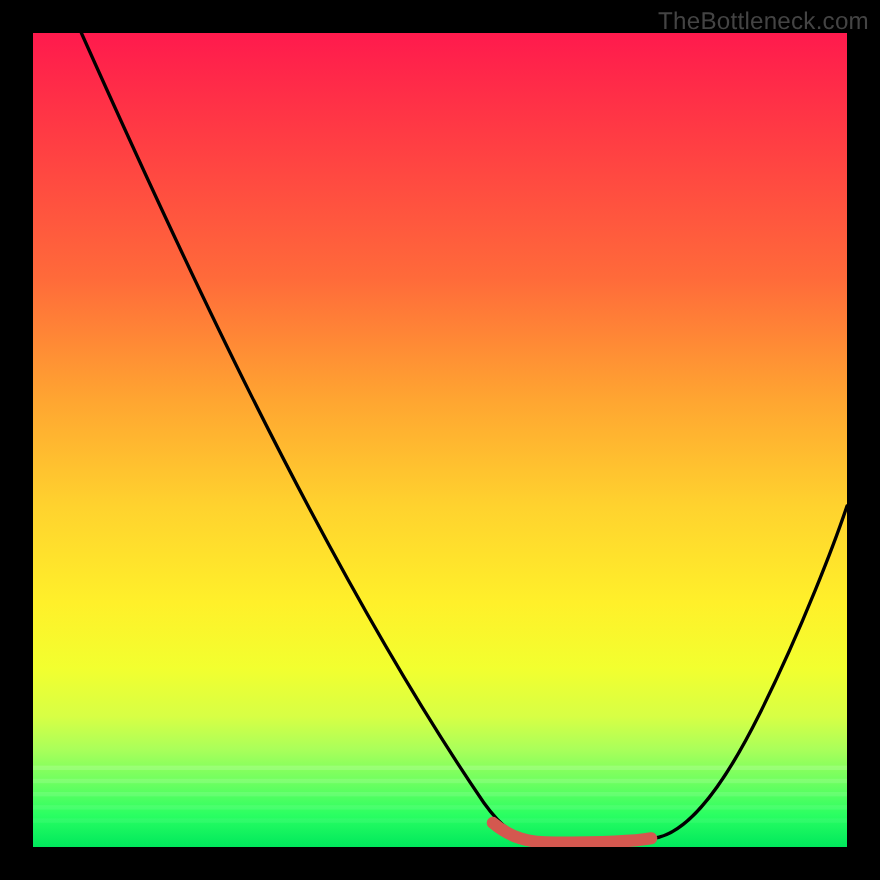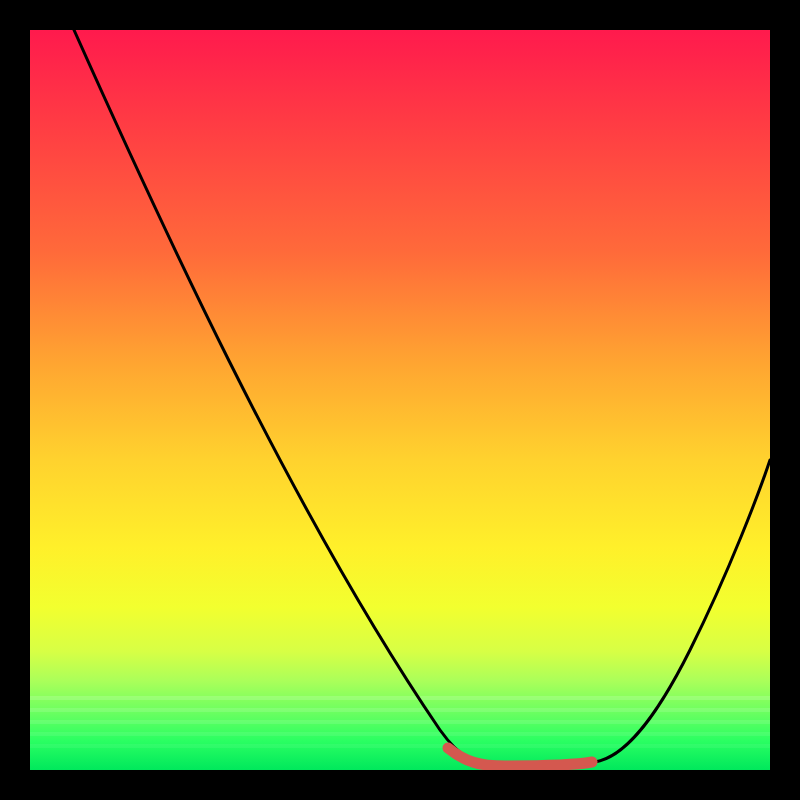--- a/index.html
+++ b/index.html
@@ -65,20 +65,21 @@
     left: 0;
     top: 0;
     width: 740px;
     height: 740px;
   }
 </style>
 </head>
 <body>
 
 <div class="frame">
+  <div class="watermark">TheBottleneck.com</div>
 
   <div class="plot">
 
     <div class="band" style="bottom:70px;background:rgba(255,255,255,0.15);"></div>
     <div class="band" style="bottom:58px;background:rgba(255,255,255,0.12);"></div>
     <div class="band" style="bottom:46px;background:rgba(255,255,255,0.10);"></div>
     <div class="band" style="bottom:34px;background:rgba(255,255,255,0.08);"></div>
     <div class="band" style="bottom:22px;background:rgba(255,255,255,0.06);"></div>
 
     <svg class="curve" viewBox="0 0 740 740" preserveAspectRatio="none">

